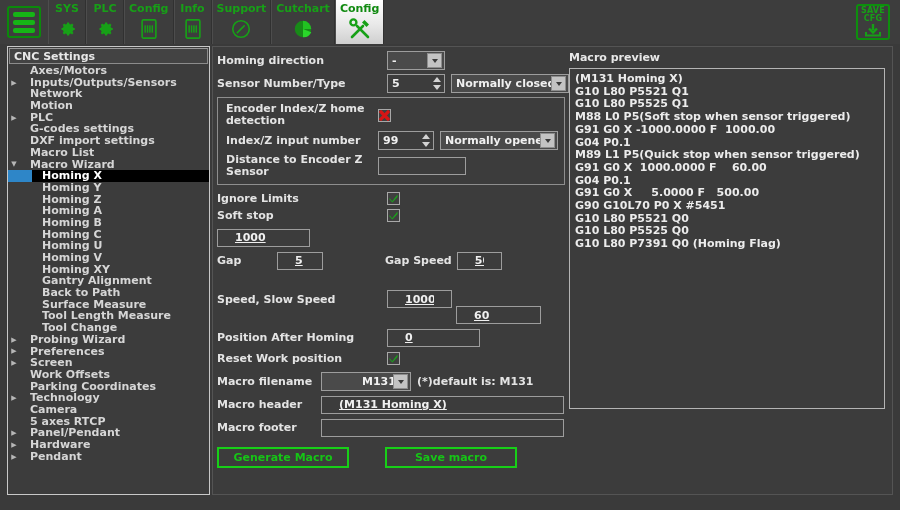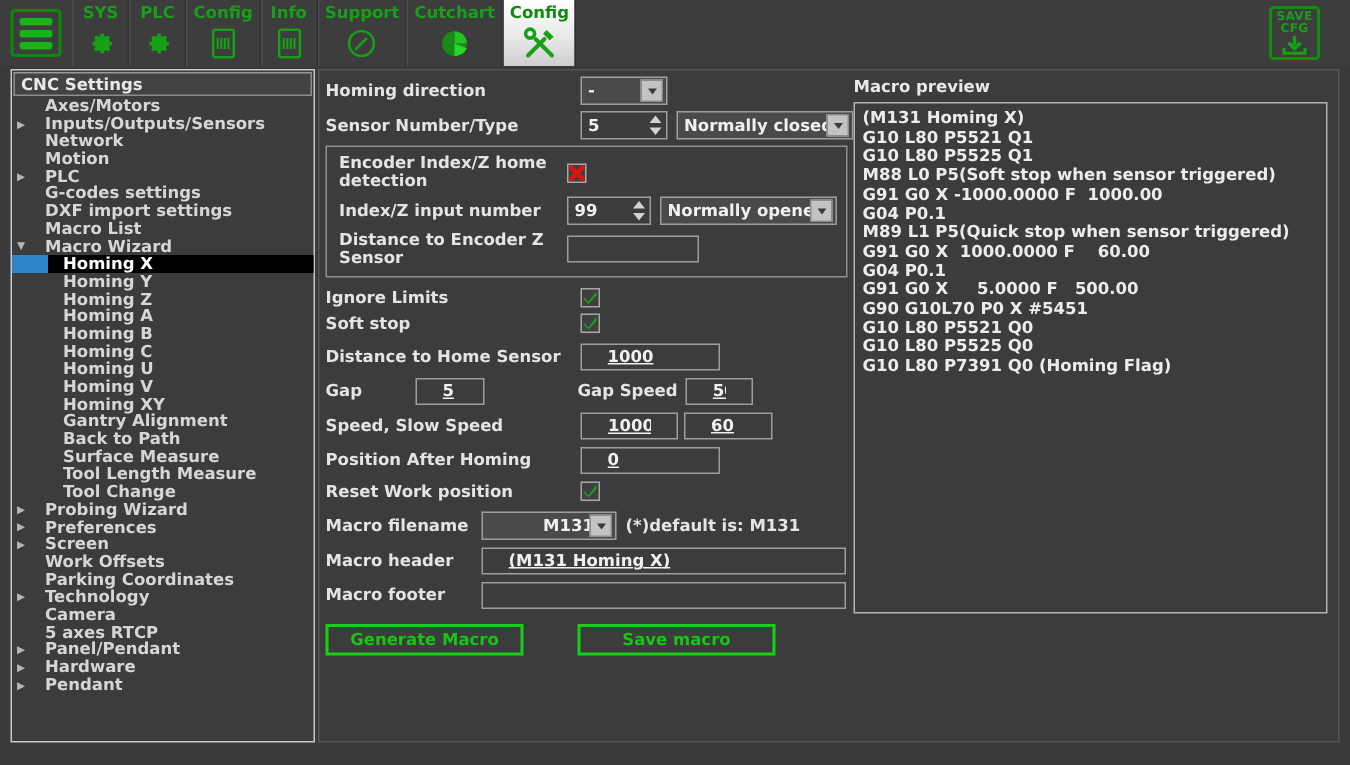--- a/index.html
+++ b/index.html
@@ -47,21 +47,21 @@
     font-size: 11px; font-weight: bold; color: #17a017;
     line-height: 13px; white-space: nowrap;
   }
   .tb-tab .ticon { margin-top: 1px; height: 26px; display: flex; align-items: center; }
   .tb-tab.active {
     background: linear-gradient(180deg,#ffffff 0%,#e9e9e9 55%,#cfcfcf 100%);
   }
   .tb-tab.active .tlabel { color: #108a10; }
   .tb-spacer { flex: 1; border: none; }
   .tb-save {
-    width: 54px; display: flex; align-items: center; justify-content: flex-start;
+    width: 54px; display: flex; align-items: center; justify-content: center;
   }
   .savebox {
     width: 34px; height: 36px; border: 2px solid #0d8f0d; border-radius: 3px;
     display: flex; flex-direction: column; align-items: center; justify-content: center;
   }
   .savebox .sl { font-size: 8px; font-weight: bold; color: #16a016; line-height: 8px; letter-spacing: .2px; }
 
   
   .sidebar {
     position: absolute; left: 7px; top: 46px;
@@ -533,35 +533,34 @@
       <div class="row" style="min-height:15px; margin-bottom:5px;">
         <span class="lbl w170">Soft stop</span>
         <span class="chk">
           <svg width="11" height="11" viewBox="0 0 11 11">
             <path d="M1.5 5 L4.2 8.3 L9.5 1.5 L9.5 4 L4.4 9.6 L1.5 6.6 Z" fill="#1aa51a"></path>
           </svg>
         </span>
       </div>
 
       <div class="row">
-        <span class="lbl w170">Distance to Home Sensor</span>
         <input class="tf" style="width: 93px;" value="1000">
       </div>
 
       <div class="row">
         <span class="lbl" style="width:60px;flex:0 0 60px;">Gap</span>
         <input class="tf" style="width: 46px;" value="5">
         <span class="lbl" style="margin-left:62px;">Gap Speed</span>
         <input class="tf" style="width: 45px; margin-left: 5px;" value="500">
       </div>
 
       <div class="row">
         <span class="lbl w170">Speed, Slow Speed</span>
         <input class="tf" style="width: 65px;" value="1000">
-        <input class="tf" style="width: 59px; margin-left: 4px;" value="60">
+        <input class="tf" style="width: 85px; margin-left: 4px; margin-top: 32px;" value="60">
       </div>
 
       <div class="row">
         <span class="lbl w170">Position After Homing</span>
         <input class="tf" style="width: 93px;" value="0">
       </div>
 
       <div class="row" style="min-height:15px;margin-bottom:6px;">
         <span class="lbl w170">Reset Work position</span>
         <span class="chk">

